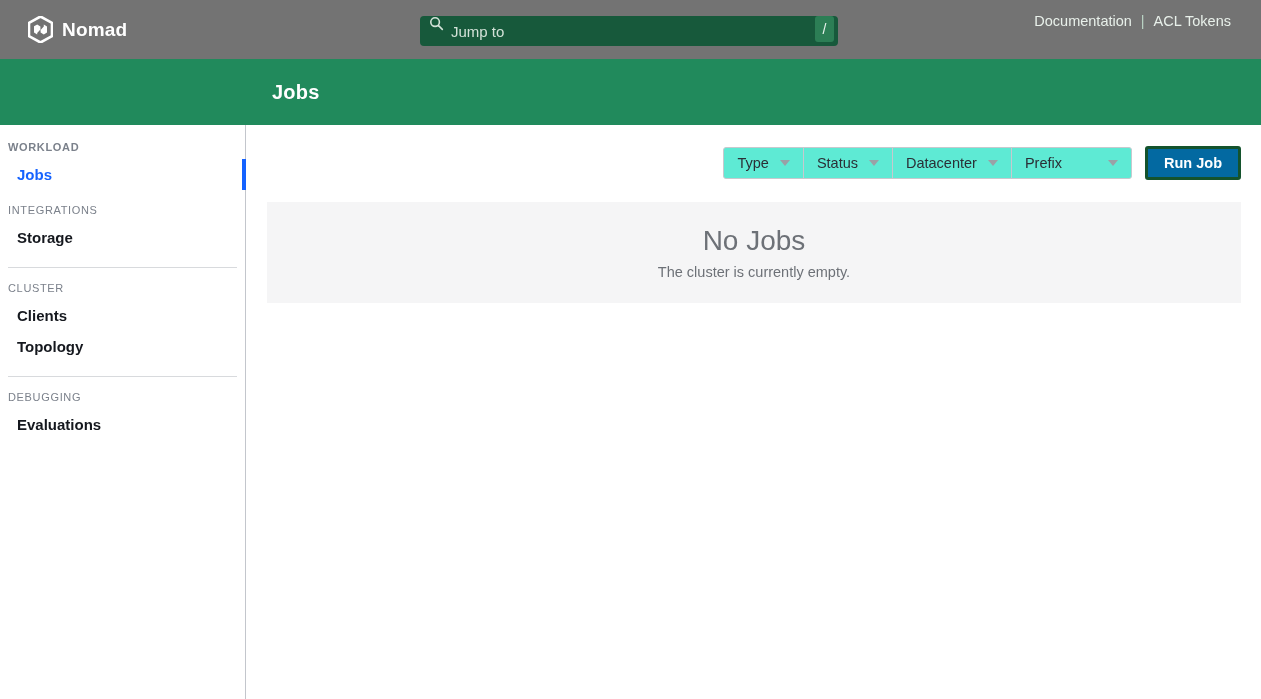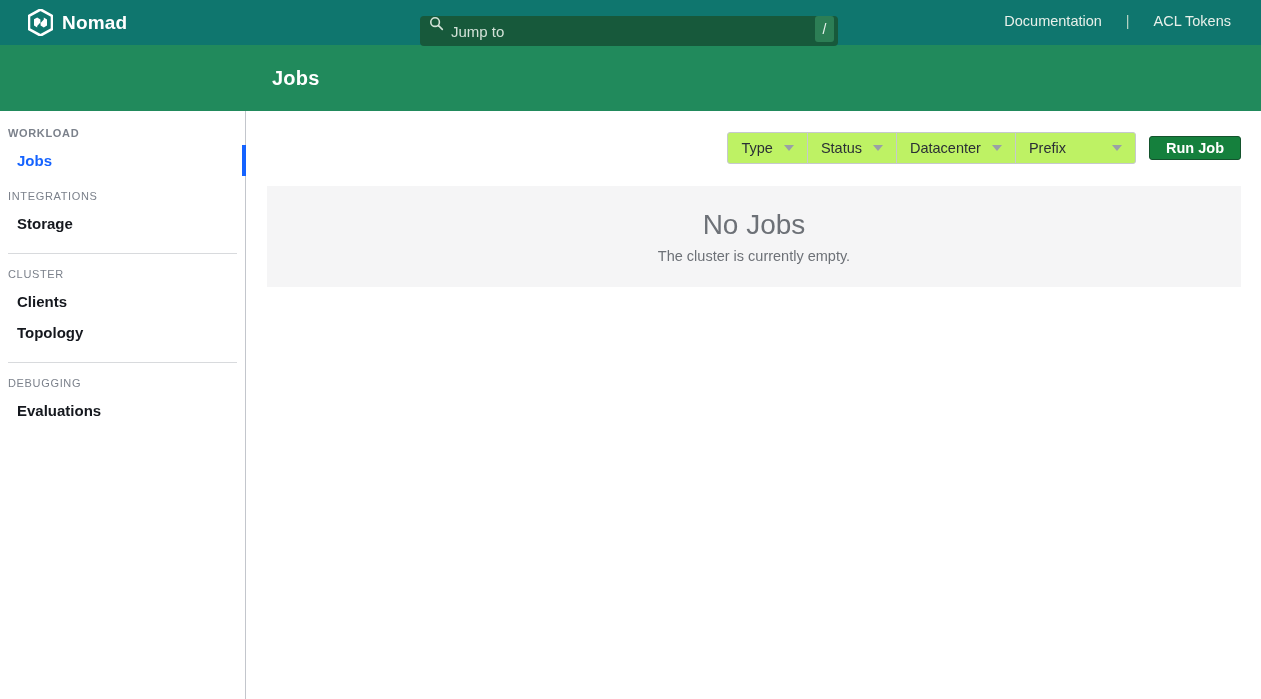--- a/index.html
+++ b/index.html
@@ -6,22 +6,22 @@
   html, body { width: 1261px; height: 699px; }
   body {
     font-family: "Liberation Sans", "DejaVu Sans", sans-serif;
     background: #ffffff;
     overflow: hidden;
   }
 
   
   .topbar {
     position: relative;
-    height: 45px;
-    background: #0f766e;
+    height: 59px;
+    background: #737373;
     display: flex;
     align-items: center;
   }
   .brand {
     display: flex;
     align-items: center;
     gap: 9px;
     margin-left: 28px;
   }
   .brand-logo { width: 25px; height: 27px; display: block; }
@@ -65,21 +65,21 @@
     justify-content: center;
     flex: 0 0 auto;
   }
   .topbar-links {
     position: absolute;
     right: 30px;
     top: 0;
     height: 41px;
     display: flex;
     align-items: center;
-    gap: 24px;
+    gap: 9px;
     color: #e8f0ea;
     font-size: 14.5px;
   }
   .topbar-link { color: #e8f0ea; text-decoration: none; cursor: pointer; }
   .topbar-sep { color: #bcd6c6; }
 
   
   .page-header {
     height: 66px;
     background: #218a5c;
@@ -141,46 +141,46 @@
   
   .main { flex: 1; padding: 21px 20px 0 21px; }
   .toolbar {
     display: flex;
     justify-content: flex-end;
     align-items: center;
   }
   .filter-group { display: flex; }
   .filter-btn {
     height: 32px;
-    background: #bef264;
+    background: #5eead4;
     border: 1px solid #c6c9ce;
     margin-left: -1px;
     padding: 0 13px;
     display: flex;
     align-items: center;
     font-size: 14.5px;
     color: #2b2f36;
     cursor: pointer;
     font-family: "Liberation Sans", sans-serif;
   }
   .filter-btn:first-child { margin-left: 0; border-radius: 3px 0 0 3px; }
   .filter-btn:last-child { border-radius: 0 3px 3px 0; gap: 35px; }
   .chevron-down {
     width: 0; height: 0;
     border-left: 5px solid transparent;
     border-right: 5px solid transparent;
     border-top: 6px solid #9aa0a6;
     margin-left: 11px;
   }
   .run-job-btn {
-    height: 24px;
+    height: 34px;
     margin-left: 13px;
     padding: 0 16px;
-    background: #15803d;
-    border: 1px solid #14532d;
+    background: #0369a1;
+    border: 3px solid #14532d;
     border-radius: 3px;
     color: #ffffff;
     font-size: 14.5px;
     font-weight: 700;
     cursor: pointer;
     font-family: "Liberation Sans", sans-serif;
   }
 
   .empty-state {
     margin-top: 22px;

